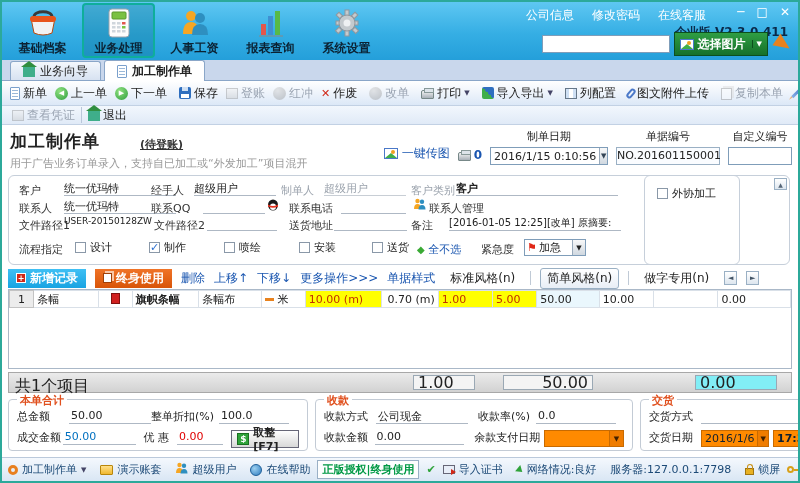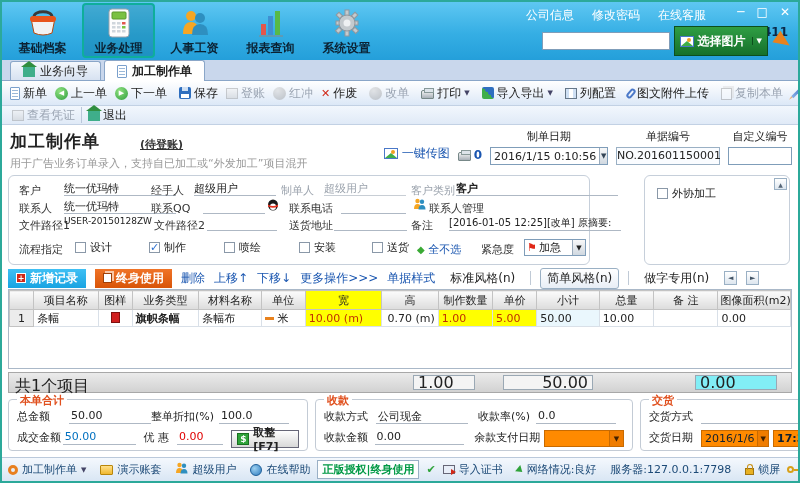--- a/index.html
+++ b/index.html
@@ -13,21 +13,21 @@
 .nav-item{width:73px;height:55px;display:flex;flex-direction:column;align-items:center;justify-content:flex-end;padding-bottom:1px;border:2px solid transparent;border-radius:4px;cursor:pointer}
 .nav-item.active{border-color:#0fae9b;background:rgba(10,110,140,.30)}
 .nav-label{font-weight:bold;color:#0b2233;font-size:12px;line-height:14px;white-space:nowrap}
 .top-links{position:absolute;top:5px;right:92px;display:flex;gap:18px;color:#fff;font-size:12px}
 .top-links span{cursor:pointer;white-space:nowrap}
 .win-btns{position:absolute;top:3px;right:8px;display:flex;gap:12px;color:#fff;font-weight:bold;font-size:12px}
 .win-btns span{cursor:pointer}
 .edition{position:absolute;top:22px;right:10px;font-weight:bold;color:#0a2a4a;font-size:12px}
 .img-row{position:absolute;bottom:4px;right:8px;display:flex;align-items:center;gap:4px}
 .img-input{width:128px;height:18px;background:#fff;border:1px solid #7f9db9;font-size:11px;padding:0 3px}
-.select-img-btn{height:30px;background:linear-gradient(#2f9e44,#15702a);border:1px solid #0c4f1d;color:#fff;display:flex;align-items:center;gap:4px;padding:0 5px;font-weight:bold;font-size:12px;cursor:pointer}
+.select-img-btn{height:24px;background:linear-gradient(#2f9e44,#15702a);border:1px solid #0c4f1d;color:#fff;display:flex;align-items:center;gap:4px;padding:0 5px;font-weight:bold;font-size:12px;cursor:pointer}
 .select-img-btn .drop{font-size:7px;border-left:1px solid #0c4f1d;padding-left:4px;margin-left:2px}
 .horn{width:0;height:0;border-left:7px solid transparent;border-right:7px solid transparent;border-bottom:16px solid #e8821e;transform:rotate(125deg);margin-left:4px}
 
 
 .ic{display:inline-block;vertical-align:middle;flex:none}
 .i-img{width:14px;height:11px;background:#fff;border:1px solid #4a78c8;position:relative;overflow:hidden}
 .i-img::before{content:"";position:absolute;left:0;bottom:0;border-left:6px solid transparent;border-right:6px solid transparent;border-bottom:5px solid #3fae4a}
 .i-img::after{content:"";position:absolute;right:2px;top:1px;width:4px;height:4px;border-radius:50%;background:#f0a020}
 
 
@@ -73,21 +73,21 @@
 .print-wrap{display:flex;align-items:center;gap:3px;margin-bottom:3px;color:#1a56b0;font-weight:bold}
 .fcol{display:flex;flex-direction:column;align-items:center;gap:3px;font-size:11px}
 .combo{display:flex;align-items:center;border:1px solid #7f9db9;background:#fff;height:18px}
 .combo .ctext{padding:0 3px;font-size:11px;white-space:nowrap}
 .combo .cbtn{width:15px;height:100%;background:linear-gradient(#f8f8f8,#d0d8e0);border-left:1px solid #9ab;display:flex;align-items:center;justify-content:center;font-size:7px;color:#345;cursor:pointer}
 .sunken{border:1px solid #9ab0c4;background:#fafcff;height:18px;line-height:16px;text-align:center;font-size:11px}
 .inputbox{border:1px solid #7f9db9;background:#fff;height:18px}
 
 
 .form-wrap{position:relative;height:92px;font-size:11px}
-.form-box{position:absolute;left:0;top:0;width:582px;height:90px;border:1px solid #c6cfda;border-radius:6px}
+.form-box{position:absolute;left:0;top:0;width:732px;height:90px;border:1px solid #c6cfda;border-radius:6px}
 .side-box{position:absolute;left:636px;top:0;right:2px;height:90px;border:1px solid #c6cfda;border-radius:6px}
 .lab{position:absolute;white-space:nowrap;color:#333}
 .lab.gray{color:#9aa2ac}
 .val{position:absolute;white-space:nowrap;border-bottom:1px solid #aeb8c4;height:15px;overflow:hidden}
 .val.gray{color:#9aa2ac;border-bottom-color:#c8ced5}
 .chk{position:absolute;display:flex;align-items:center;gap:4px;cursor:pointer}
 .cbox{width:11px;height:11px;border:1px solid #8a98a8;background:#fff;position:relative;flex:none}
 .cbox.checked::after{content:"✓";position:absolute;left:0;top:-2px;color:#2a6fd0;font-size:11px;font-weight:bold}
 .link-blue{color:#1a56b0;cursor:pointer}
 .diamond{color:#3aaa35;font-size:10px}
@@ -492,36 +492,20 @@
             <col style="width:76px">
             <col style="width:56px">
             <col style="width:54px">
             <col style="width:44px">
             <col style="width:62px">
             <col style="width:54px">
             <col style="width:64px">
             <col style="width:72px">
         </colgroup>
         <tbody>
-            <tr>
-          <th></th>
-          <th>项目名称</th>
-          <th>图样</th>
-          <th>业务类型</th>
-          <th>材料名称</th>
-          <th>单位</th>
-          <th class="yellow">宽</th>
-          <th>高</th>
-          <th>制作数量</th>
-          <th>单价</th>
-          <th>小计</th>
-          <th>总量</th>
-          <th>备 注</th>
-          <th>图像面积(m2)</th>
-        </tr>
         <tr>
           <td class="rownum">1</td>
           <td>条幅</td>
           <td class="center"><span class="sample-icon"></span></td>
           <td style="font-weight:bold">旗帜条幅</td>
           <td>条幅布</td>
           <td><span class="dash"></span><span>米</span></td>
           <td class="ycell" style="text-align:left">10.00 (m)</td>
           <td style="text-align:right">0.70 (m)</td>
           <td class="ycell">1.00</td>

